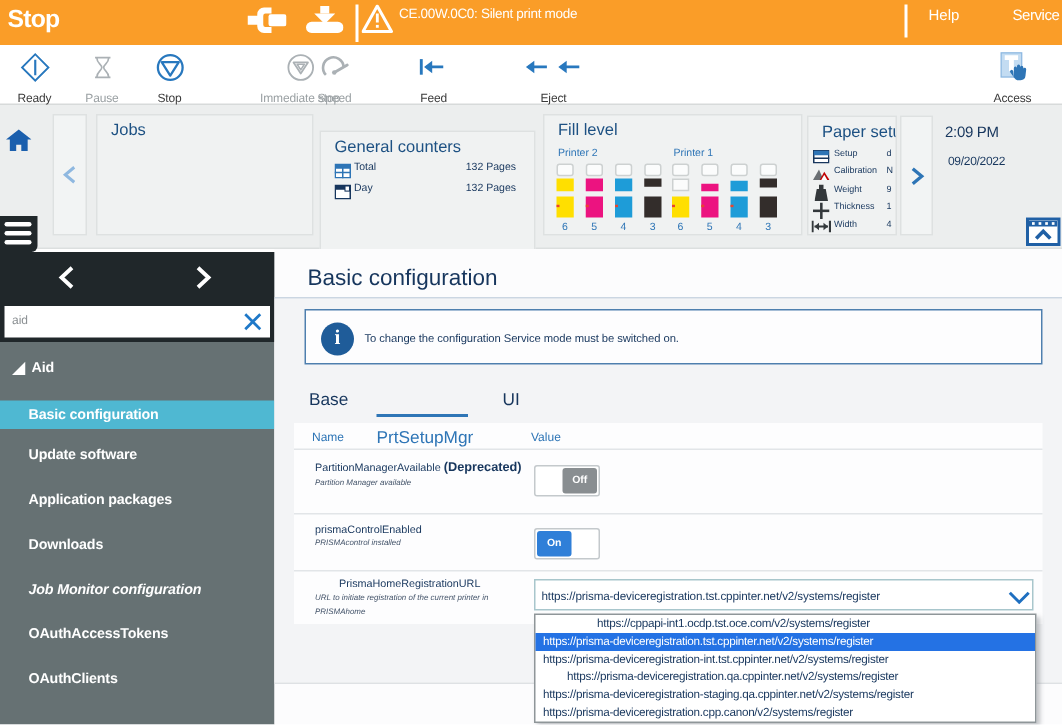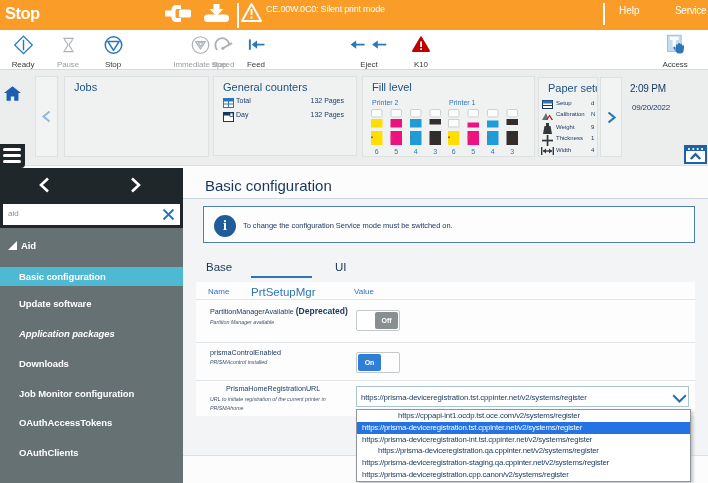--- a/index.html
+++ b/index.html
@@ -101,48 +101,40 @@
 
   <div class="tbitem" style="left:201px;top:35px;width:44px;">
     <svg width="21" height="20" viewBox="0 0 26 25">
       <path d="M5.2 18.6 A8.6 8.6 0 1 1 20 12.2" fill="none" stroke="#ABB1B5" stroke-width="2.2"></path>
       <circle cx="12.2" cy="16.6" r="1.9" fill="#ABB1B5"></circle>
       <line x1="12.2" y1="16.6" x2="23" y2="10.5" stroke="#ABB1B5" stroke-width="2.4" stroke-linecap="round"></line>
     </svg>
     <div class="lab dis">Speed</div>
   </div>
 
-  <div class="tbitem" style="left:234px;top:35px;width:44px;">
+  <div class="tbitem" style="left:254px;top:35px;width:44px;text-align:right;">
     <svg width="21" height="20" viewBox="0 0 26 25">
       <rect x="3.5" y="5.5" width="2.4" height="13" fill="#2878BE"></rect>
       <line x1="9" y1="12" x2="23" y2="12" stroke="#2878BE" stroke-width="2.2"></line>
       <path d="M13.8 6.8 L7 12 L13.8 17.2 Z" fill="#2878BE"></path>
     </svg>
     <div class="lab">Feed</div>
   </div>
 
 
   <div class="tbitem" style="left:344px;top:35px;width:50px;">
     <svg width="44" height="20" viewBox="0 0 50 25">
       <line x1="4" y1="12" x2="19.5" y2="12" stroke="#2878BE" stroke-width="2.2"></line>
       <path d="M9 6.8 L2 12 L9 17.2 Z" fill="#2878BE"></path>
       <line x1="31" y1="12" x2="46.5" y2="12" stroke="#2878BE" stroke-width="2.2"></line>
       <path d="M36 6.8 L29 12 L36 17.2 Z" fill="#2878BE"></path>
     </svg>
     <div class="lab">Eject</div>
   </div>
 
-  <div class="tbitem" style="left:399px;top:35px;width:44px;">
-    <svg width="22" height="20" viewBox="0 0 26 25">
-      <path d="M13 3 L23 20 H3 Z" fill="#C00000" stroke="#C00000" stroke-width="2.5" stroke-linejoin="round"></path>
-      <rect x="12" y="8" width="2.2" height="7" fill="#fff"></rect>
-      <rect x="12" y="16.6" width="2.2" height="2.2" fill="#fff"></rect>
-    </svg>
-    <div class="lab">K10</div>
-  </div>
 
   <div class="tbitem" style="left:653px;top:34px;width:44px;">
     <svg width="21" height="21" viewBox="0 0 26 25">
       <rect x="3" y="1" width="17" height="20" fill="#C3DCF2" stroke="#8AB6E0" stroke-width="1"></rect>
       <path d="M6 3 h11 v4 h-3.5 v9 h-4 v-9 H6 Z" fill="#fff"></path>
       <path d="M13.5 22 v-8.5 a1.3 1.3 0 0 1 2.6 0 v-1.5 a1.3 1.3 0 0 1 2.6 0 v1 a1.3 1.3 0 0 1 2.6 0 v1 a1.3 1.3 0 0 1 2.4 .6 l-.6 5.4 a4 4 0 0 1 -4 3.6 h-2 a3.6 3.6 0 0 1 -3 -1.6 l-3.6 -5 a1.35 1.35 0 0 1 2.2 -1.5 z" fill="#2E75B6"></path>
     </svg>
     <div class="lab">Access</div>
   </div>
 
@@ -154,21 +146,21 @@
 
   <div class="card" style="left:35px;top:76px;width:23px;height:81px;background:#F2F4F4;"></div>
   <svg class="abs" style="left:41px;top:110px" width="11" height="13" viewBox="0 0 11 13">
     <path d="M8.5 1.5 L2.5 6.5 L8.5 11.5" fill="none" stroke="#8FB8E0" stroke-width="2"></path>
   </svg>
 
   <div class="card" style="left:64px;top:76px;width:145px;height:81px;">
     <div class="cardtitle">Jobs</div>
   </div>
 
-  <div class="card" style="left:213px;top:76px;width:144px;height:80px;">
+  <div class="card" style="left:213px;top:87px;width:144px;height:80px;">
     <div class="cardtitle">General counters</div>
     <svg class="abs" style="left:9px;top:21px" width="11" height="10" viewBox="0 0 11 10">
       <rect x="0.5" y="0.5" width="10" height="9" fill="#fff" stroke="#2E75B6"></rect>
       <rect x="0.5" y="0.5" width="10" height="3" fill="#2E75B6"></rect>
       <line x1="0" y1="6" x2="11" y2="6" stroke="#2E75B6"></line>
       <line x1="5.5" y1="3" x2="5.5" y2="10" stroke="#2E75B6"></line>
     </svg>
     <div class="abs" style="left:22px;top:20px;font-size:7px;color:#17365D;">Total</div>
     <div class="abs" style="right:12px;top:20px;font-size:7px;color:#17365D;">132 Pages</div>
     <svg class="abs" style="left:9px;top:35px" width="11" height="10" viewBox="0 0 11 10">
@@ -306,23 +298,23 @@
   <svg class="abs" style="left:162px;top:208px" width="13" height="13" viewBox="0 0 13 13">
     <path d="M1.5 1.5 L11.5 11.5 M11.5 1.5 L1.5 11.5" stroke="#1E78C8" stroke-width="1.8"></path>
   </svg>
   <svg class="abs" style="left:8px;top:241px" width="9" height="9" viewBox="0 0 9 9">
     <polygon points="9,0 9,9 0,9" fill="#fff"></polygon>
   </svg>
   <div class="sbitem" style="left:21px;top:240px;">Aid</div>
   <div class="abs" id="sbhl"></div>
   <div class="sbitem" style="top:271px;">Basic configuration</div>
   <div class="sbitem" style="top:298px;">Update software</div>
-  <div class="sbitem" style="top:328px;font-style:italic;">Application packages</div>
+  <div class="sbitem" style="top:328px;">Application packages</div>
   <div class="sbitem" style="top:358px;">Downloads</div>
-  <div class="sbitem" style="top:388px;">Job Monitor configuration</div>
+  <div class="sbitem" style="top:388px;font-style:italic;">Job Monitor configuration</div>
   <div class="sbitem" style="top:417px;">OAuthAccessTokens</div>
   <div class="sbitem" style="top:447px;">OAuthClients</div>
 
   <div class="abs" id="content"></div>
   <div class="abs" style="left:183px;top:199px;width:525px;height:256px;background:#F3F4F6;"></div>
   <div class="abs" style="left:196px;top:282px;width:499px;height:134px;background:#FDFDFE;"></div>
   <div class="abs" style="left:183px;top:455px;width:525px;height:1px;background:#DEE1E4;"></div>
   <div class="abs" style="left:205px;top:177px;font-size:15px;color:#17365D;">Basic configuration</div>
   <div class="abs" style="left:183px;top:198px;width:525px;height:1px;background:#CBD6E2;"></div>
 

